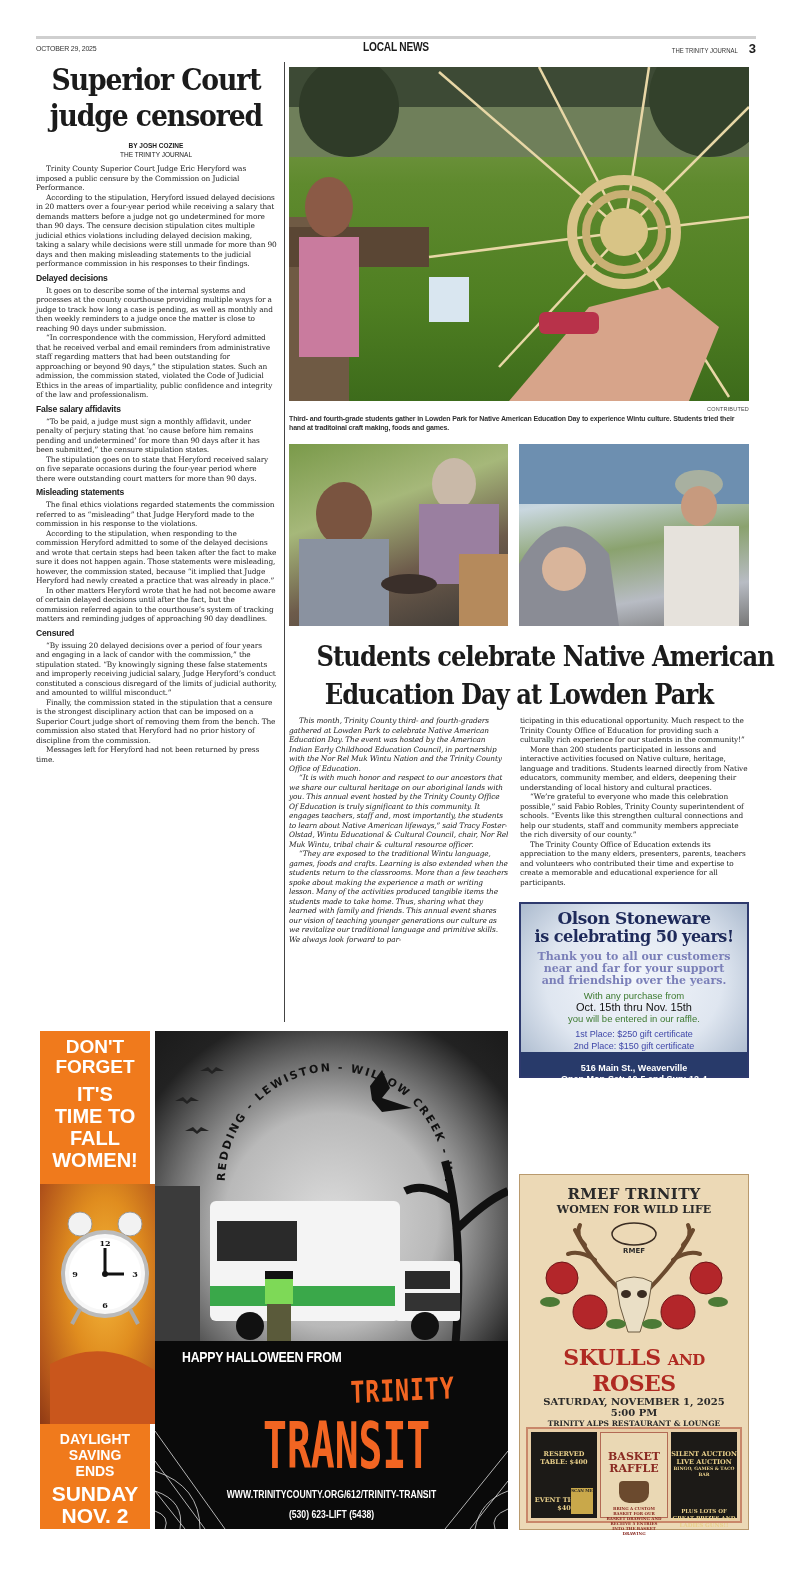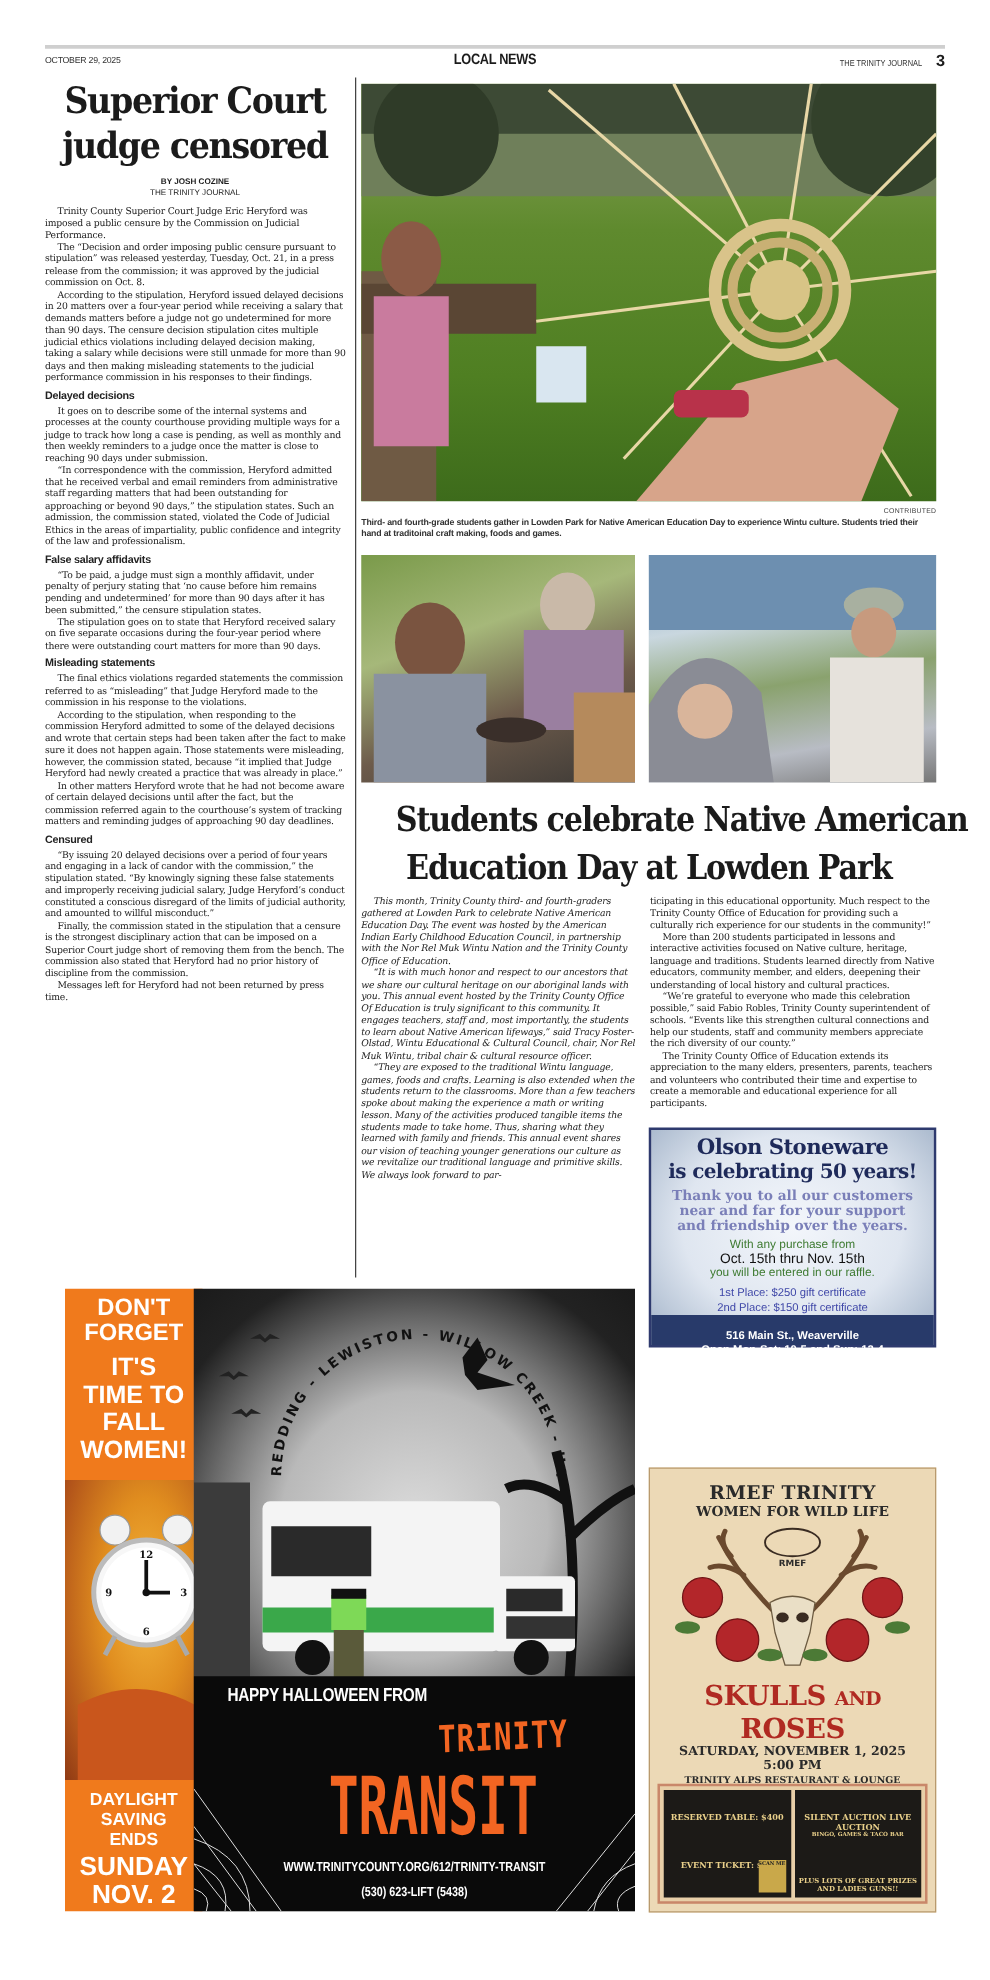--- a/index.html
+++ b/index.html
@@ -61,21 +61,21 @@
   .rmef .r5 { font-family: "DejaVu Serif", serif; font-weight: bold; font-size: 10px; color: #2a2a2a; }
   .rmef .r6 { font-family: "DejaVu Serif", serif; font-weight: bold; font-size: 7.5px; line-height: 10px; color: #2a2a2a; margin-top: 1px; }
   .rmef .r7 { font-family: "DejaVu Serif", serif; font-weight: bold; font-size: 6px; color: #2a2a2a; margin-top: 1px; }
   .rmef .panels { position: absolute; left: 6px; right: 6px; bottom: 6px; height: 96px; border: 2px solid #c9876a; display: flex; gap: 3px; padding: 3px; background: #e8cfa8; }
   .panel { flex: 1; font-family: "DejaVu Serif", serif; font-weight: bold; color: #e8cf8a; font-size: 6.5px; line-height: 8px; padding-top: 18px; position: relative; }
   .panel.dark { background: #1c1a17; }
   .panel.light { background: #ead8b4; border: 1px solid #b36a55; color: #8a2a22; }
   .panel .big { font-size: 11px; line-height: 12px; }
 
   
-  .dst { left: 52px; top: 1031px; width: 110px; height: 498px; background: #f07a1c; text-align: center; color: #fff; font-family: "Liberation Sans", sans-serif; font-weight: bold; }
+  .dst { left: 40px; top: 1031px; width: 110px; height: 498px; background: #f07a1c; text-align: center; color: #fff; font-family: "Liberation Sans", sans-serif; font-weight: bold; }
   .dst .d1 { font-size: 19px; line-height: 20px; margin-top: 6px; }
   .dst .d2 { font-size: 20px; line-height: 22px; margin-top: 6px; }
   .dst .clockzone { position: absolute; left: 0; top: 153px; width: 130px; height: 240px; background: radial-gradient(ellipse at 50% 40%, #f4b73c 0%, #e08d1f 40%, #b2541a 80%, #8f3a14 100%); }
   .dst .d3 { position: absolute; left: 0; width: 110px; top: 400px; font-size: 14px; line-height: 16px; }
   .dst .d4 { position: absolute; left: 0; width: 110px; top: 452px; font-size: 21px; line-height: 22px; }
 
   
   .transit { left: 155px; top: 1031px; width: 353px; height: 498px; background: radial-gradient(circle at 50% 38%, #dcdcdc 0%, #b9b9b9 30%, #6a6a6a 46%, #222 60%, #0a0a0a 100%); overflow: hidden; }
   .transit .bottomblk { position: absolute; left: 0; top: 310px; width: 353px; height: 188px; background: #0a0a0a; }
   .transit .happy { position: absolute; left: 27px; top: 317px; color: #fff; font-family: "Liberation Sans", sans-serif; font-weight: bold; font-size: 15px; transform: scaleX(0.82); transform-origin: left top; letter-spacing: -0.3px; }
@@ -100,21 +100,20 @@
 <div class="abs headline1">
   <div>Superior Court</div>
   <div>judge censored</div>
 </div>
 <div class="abs byline">
   <b>BY JOSH COZINE</b>
   <span>THE TRINITY JOURNAL</span>
 </div>
 <div class="abs body-text left-article">
   <p>Trinity County Superior Court Judge Eric Heryford was imposed a public censure by the Commission on Judicial Performance.</p>
-  <p>The “Decision and order imposing public censure pursuant to stipulation” was released yesterday, Tuesday, Oct. 21, in a press release from the commission; it was approved by the judicial commission on Oct. 8.</p>
   <p>According to the stipulation, Heryford issued delayed decisions in 20 matters over a four-year period while receiving a salary that demands matters before a judge not go undetermined for more than 90 days. The censure decision stipulation cites multiple judicial ethics violations including delayed decision making, taking a salary while decisions were still unmade for more than 90 days and then making misleading statements to the judicial performance commission in his responses to their findings.</p>
   <h4>Delayed decisions</h4>
   <p>It goes on to describe some of the internal systems and processes at the county courthouse providing multiple ways for a judge to track how long a case is pending, as well as monthly and then weekly reminders to a judge once the matter is close to reaching 90 days under submission.</p>
   <p>“In correspondence with the commission, Heryford admitted that he received verbal and email reminders from administrative staff regarding matters that had been outstanding for approaching or beyond 90 days,” the stipulation states. Such an admission, the commission stated, violated the Code of Judicial Ethics in the areas of impartiality, public confidence and integrity of the law and professionalism.</p>
   <h4>False salary affidavits</h4>
   <p>“To be paid, a judge must sign a monthly affidavit, under penalty of perjury stating that ‘no cause before him remains pending and undetermined’ for more than 90 days after it has been submitted,” the censure stipulation states.</p>
   <p>The stipulation goes on to state that Heryford received salary on five separate occasions during the four-year period where there were outstanding court matters for more than 90 days.</p>
   <h4>Misleading statements</h4>
   <p>The final ethics violations regarded statements the commission referred to as “misleading” that Judge Heryford made to the commission in his response to the violations.</p>
   <p>According to the stipulation, when responding to the commission Heryford admitted to some of the delayed decisions and wrote that certain steps had been taken after the fact to make sure it does not happen again. Those statements were misleading, however, the commission stated, because “it implied that Judge Heryford had newly created a practice that was already in place.”</p>
@@ -261,20 +260,25 @@
     <div>130 GOLF COURSE DR.</div>
     <div>WEAVERVILLE, CA 96093</div>
   </div>
   <div class="r7">KIM TRUJILLO   530-598-7149   kimtru69@yahoo.com</div>
   <div class="panels">
     <div class="panel dark">
       <div>RESERVED TABLE: $400</div>
       <div style="margin-top:30px">EVENT TICKET: $40</div>
       <div style="position:absolute;right:4px;bottom:4px;width:22px;height:26px;background:#c9a84a;color:#222;font-size:4px;line-height:5px"><span>SCAN ME</span></div>
     </div>
+    <div class="panel light">
+      <div class="big">BASKET RAFFLE</div>
+      <div style="margin:6px auto 3px;width:30px;height:22px;border-radius:4px 4px 10px 10px;background:#6b4a2e"></div>
+      <div style="font-size:4px;line-height:5px;padding:0 4px">BRING A CUSTOM BASKET FOR OUR BASKET DRAWING AND RECEIVE 5 ENTRIES INTO THE BASKET DRAWING</div>
+    </div>
     <div class="panel dark">
       <div>SILENT AUCTION LIVE AUCTION</div>
       <div style="font-size:4.5px;line-height:6px">BINGO, GAMES &amp; TACO BAR</div>
       <div style="margin-top:30px;font-size:5.5px;line-height:7px">PLUS LOTS OF GREAT PRIZES AND LADIES GUNS!!</div>
     </div>
   </div>
 </div>
 
 <div class="abs dst">
   <div class="d1">

